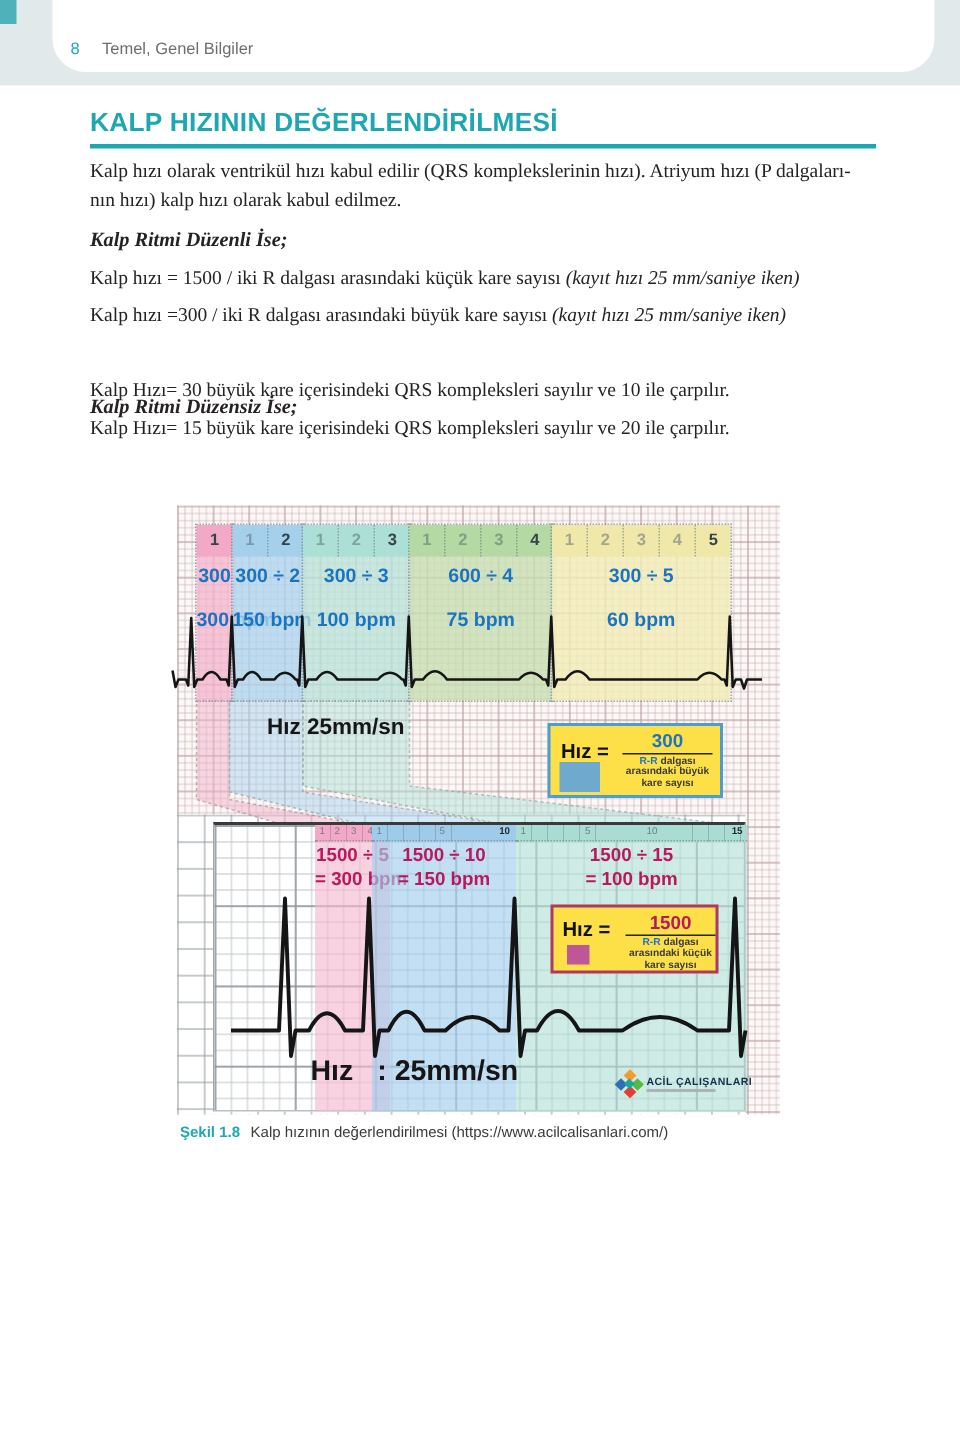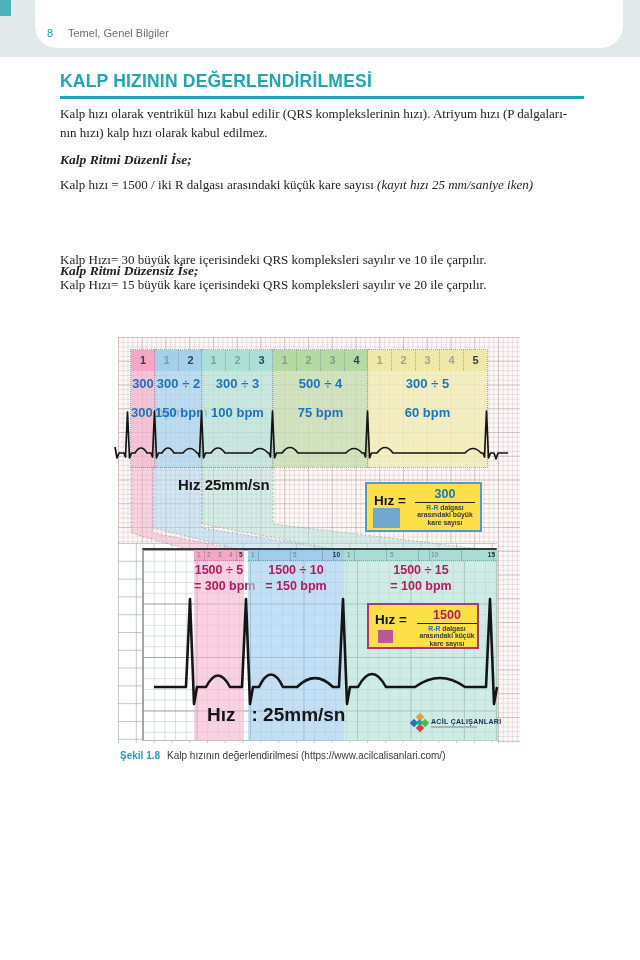--- a/index.html
+++ b/index.html
@@ -64,21 +64,21 @@
   .bchart{position:absolute;left:24px;top:211px;width:355px;height:193px;box-sizing:border-box;
     background-color:#fff;
     background-image:
       linear-gradient(to right, rgba(140,148,154,.75) 1px, transparent 1px),
       linear-gradient(to bottom, rgba(140,148,154,.75) 1px, transparent 1px),
       linear-gradient(to right, rgba(188,195,200,.5) 1px, transparent 1px),
       linear-gradient(to bottom, rgba(188,195,200,.5) 1px, transparent 1px);
     background-size:53.5px 53.5px,53.5px 53.5px,10.7px 10.7px,10.7px 10.7px;
     border-top:2px solid #3A3A3A;border-left:1px solid #9FA8AC;border-right:1px solid #9FA8AC;border-bottom:1px solid #B8BFC3;}
   .bs{position:absolute;top:0;height:191px;}
-  .bs-pink{left:51px;width:50px;background:rgba(246,182,208,.62);}
+  .bs-pink{left:67px;width:50px;background:rgba(246,182,208,.62);}
   .bs-blue{left:105px;width:96px;background:rgba(163,206,236,.65);}
   .bs-teal{left:201px;width:154px;background:rgba(176,222,213,.62);}
   .bs-head{position:relative;height:10px;border-bottom:1px dotted rgba(110,125,135,.6);
     background-image:repeating-linear-gradient(to right, transparent 0 10.2px, rgba(120,130,140,.45) 10.2px 10.7px);}
   .bs-pink .bs-head{background-color:#F2A8C6;}
   .bs-blue .bs-head{background-color:#9FCBEA;}
   .bs-teal .bs-head{background-color:#A9DCD2;}
   .tick{position:absolute;top:0;font-size:6.5px;line-height:10px;color:#6E7E87;}
   .tick.bold{font-weight:bold;color:#1E2A30;}
   .bs-formula{position:absolute;left:0;right:0;top:13px;text-align:center;font-size:12.5px;font-weight:bold;color:#B9195C;white-space:nowrap;}
@@ -137,20 +137,23 @@
   <div class="title-rule"></div>
 
   <p class="body" id="p-intro">
     <span class="ln">Kalp hızı olarak ventrikül hızı kabul edilir (QRS komplekslerinin hızı). Atriyum hızı (P dalgaları-</span>
     <span class="ln">nın hızı) kalp hızı olarak kabul edilmez.</span>
   </p>
   <p class="body subhead" id="h-regular">Kalp Ritmi Düzenli İse;</p>
   <p class="body" id="p-rule1">
     <span>Kalp hızı = 1500 / iki R dalgası arasındaki küçük kare sayısı </span><span class="note">(kayıt hızı 25 mm/saniye iken)</span>
   </p>
+  <p class="body" id="p-rule2">
+    <span>Kalp hızı =300 / iki R dalgası arasındaki büyük kare sayısı </span><span class="note">(kayıt hızı 25 mm/saniye iken)</span>
+  </p>
   <p class="body subhead" id="h-irregular">Kalp Ritmi Düzensiz İse;</p>
   <p class="body" id="p-rule3">Kalp Hızı= 30 büyük kare içerisindeki QRS kompleksleri sayılır ve 10 ile çarpılır.</p>
   <p class="body" id="p-rule4">Kalp Hızı= 15 büyük kare içerisindeki QRS kompleksleri sayılır ve 20 ile çarpılır.</p>
 
   <figure class="fig" style="margin:0;">
     <div class="paper-fine"></div>
     <div class="bottom-paper"></div>
 
     <svg class="overlay" width="402" height="406" viewBox="0 0 402 406" style="overflow:visible;">
       <polygon points="13,130 35,130 35,196 129,214 75,214 13,196" fill="#F2AFC9" fill-opacity="0.5" stroke="rgba(140,120,130,0.5)" stroke-dasharray="2,2"></polygon>
@@ -192,21 +195,21 @@
           <span class="ln">bpm</span>
         </div>
       </div>
       <div class="tg g3">
         <div class="tg-head">
           <span class="tg-cell">1</span>
           <span class="tg-cell">2</span>
           <span class="tg-cell">3</span>
           <span class="tg-cell">4</span>
         </div>
-        <div class="tg-formula">500 ÷ 4</div>
+        <div class="tg-formula">600 ÷ 4</div>
         <div class="tg-bpm">
           <span class="ln">75</span>
           <span class="ln">bpm</span>
         </div>
       </div>
       <div class="tg g4">
         <div class="tg-head">
           <span class="tg-cell">1</span>
           <span class="tg-cell">2</span>
           <span class="tg-cell">3</span>

